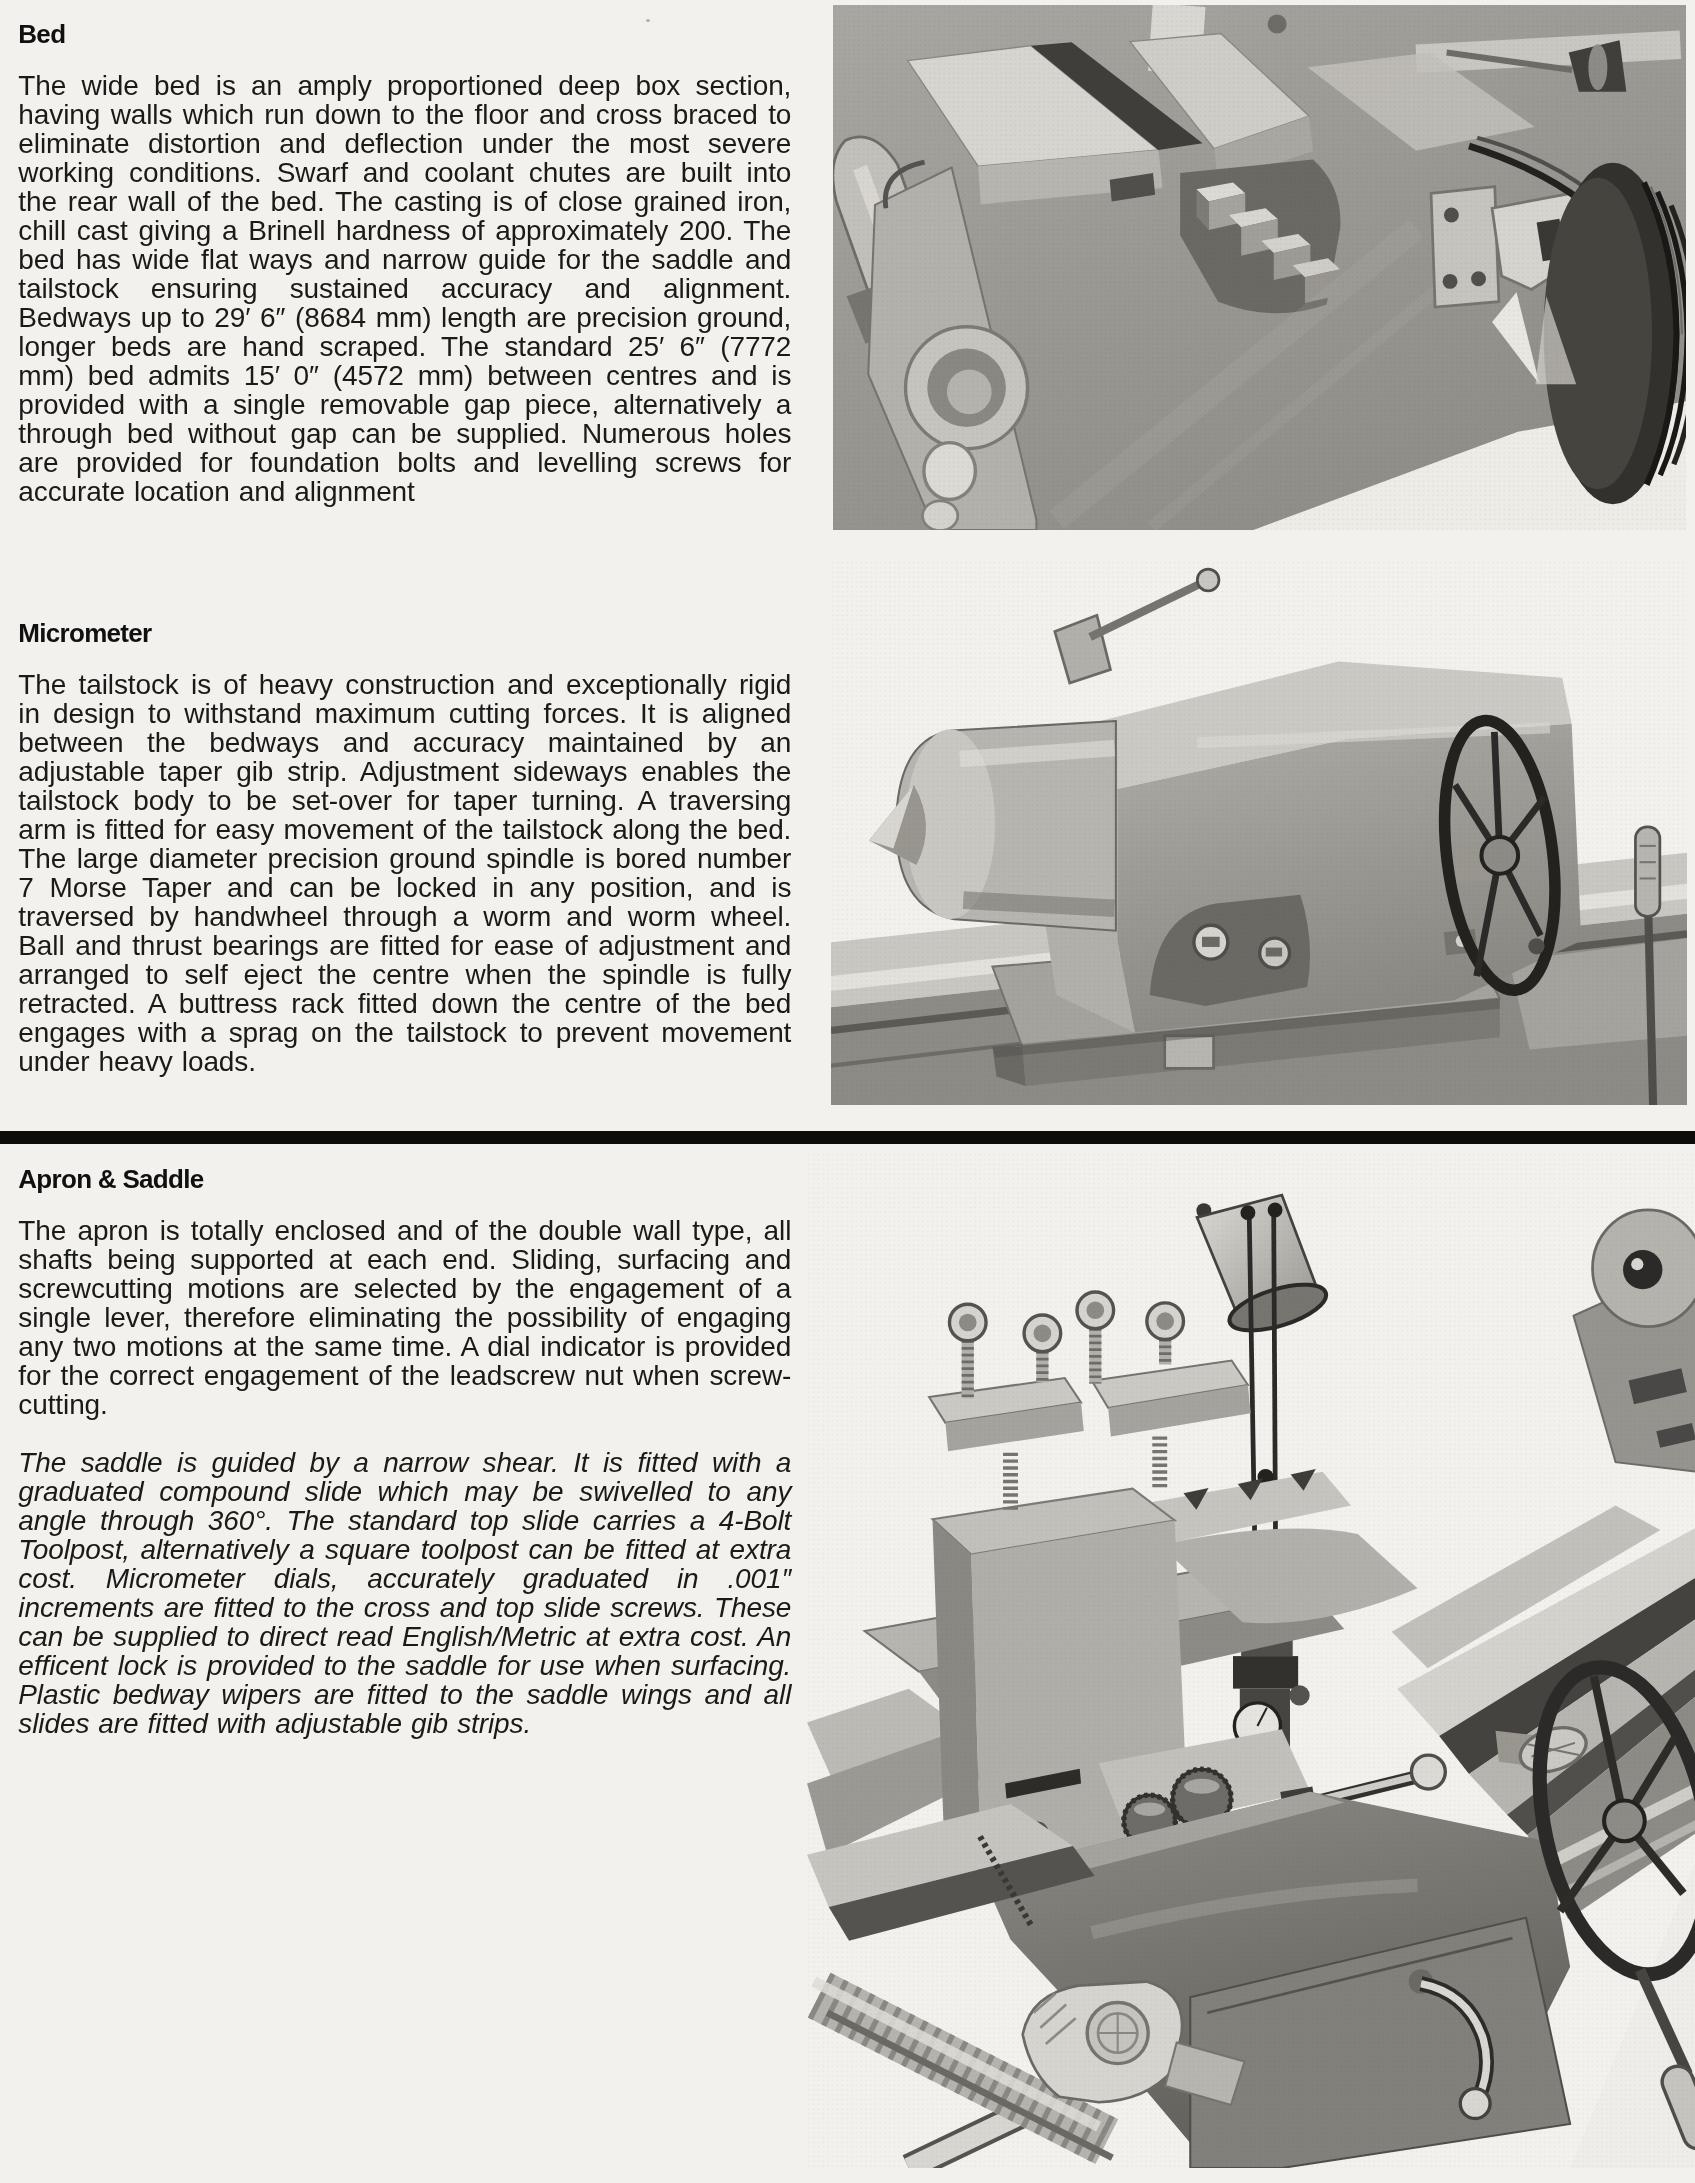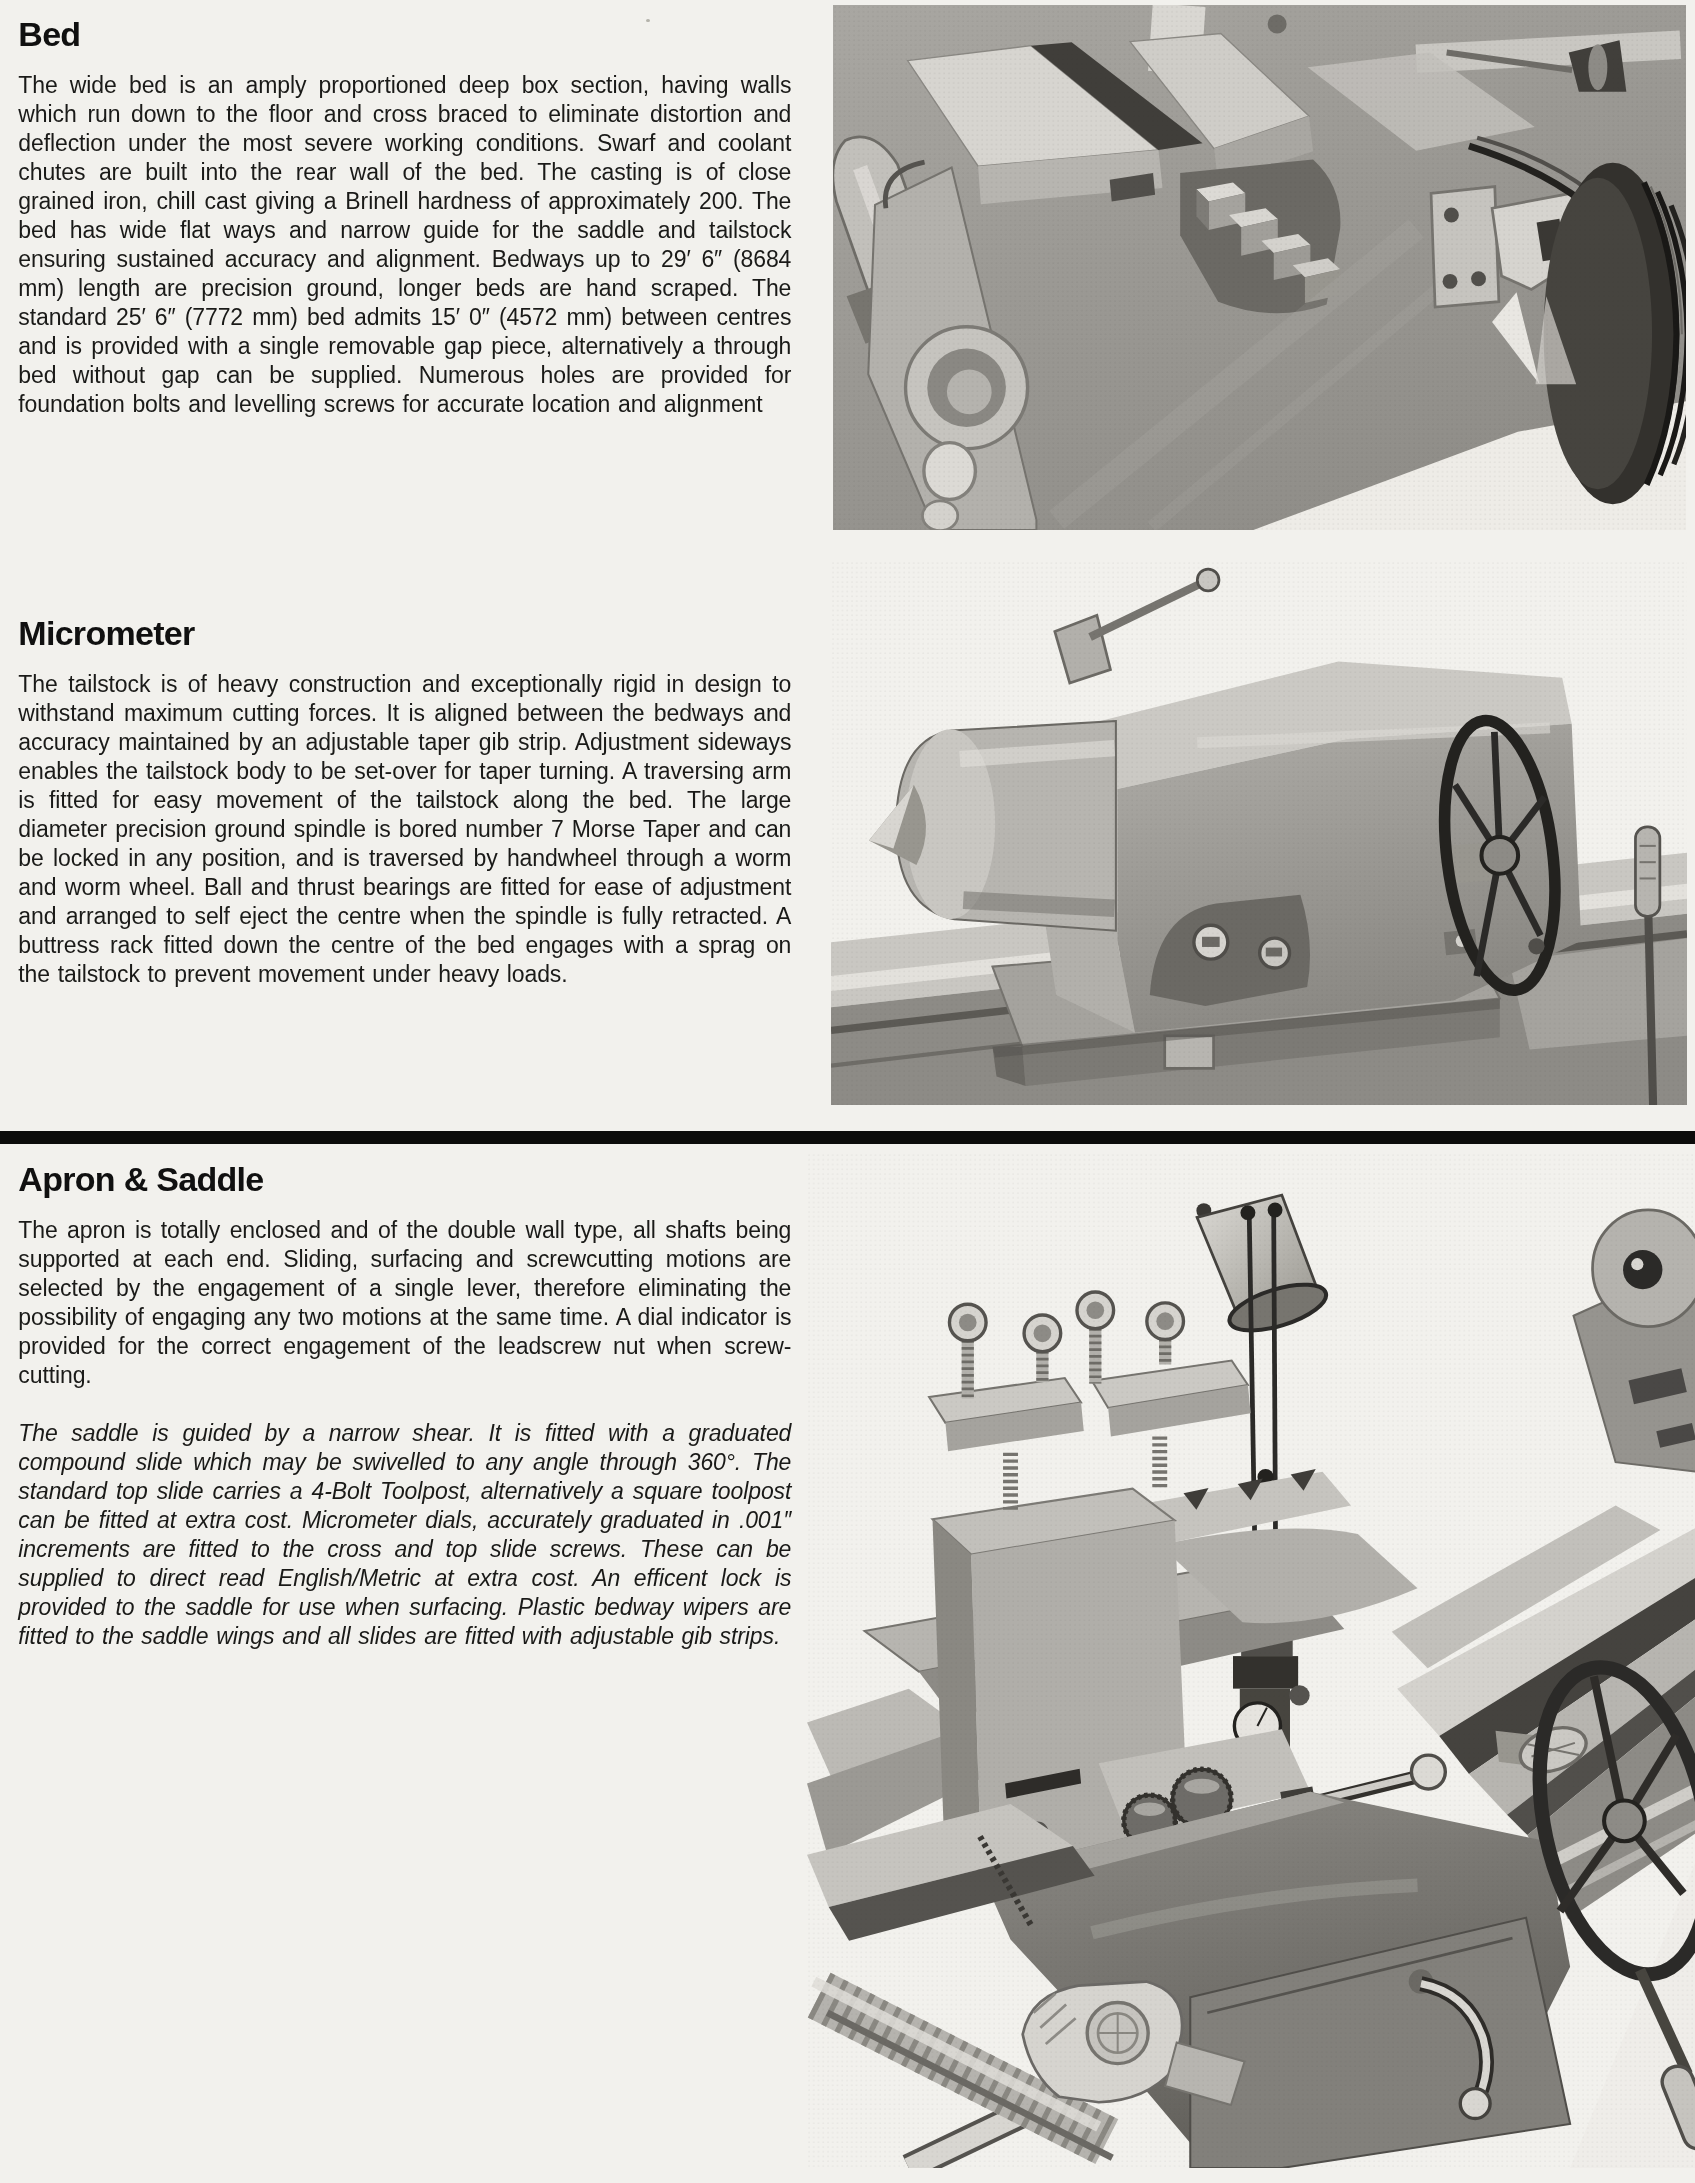--- a/index.html
+++ b/index.html
@@ -5,26 +5,26 @@
   html,body{margin:0;padding:0;}
   body{
     width:1695px;height:2183px;position:relative;overflow:hidden;
     background:#f2f1ed;
     font-family:"Liberation Sans",sans-serif;
   }
   .page{position:absolute;inset:0;}
   .text-col{position:absolute;left:18.3px;width:773px;}
   .text-col h2{
     margin:0 0 17.6px 0;
-    font-size:34px;line-height:38px;font-weight:bold;letter-spacing:-0.7px;
+    font-size:26px;line-height:38px;font-weight:bold;letter-spacing:-0.7px;
     color:#101010;
   }
   .text-col p{
     margin:0;
-    font-size:23px;line-height:29px;letter-spacing:-0.1px;word-spacing:1.4px;
+    font-size:28px;line-height:29px;letter-spacing:-0.1px;word-spacing:1.4px;
     text-align:justify;
     color:#1a1a18;
   }
   .text-col p + p{margin-top:29px;font-style:italic;}
   #sec-bed{top:15px;}
   #sec-tailstock{top:614px;}
   #sec-apron{top:1160px;}
   .divider{position:absolute;left:0;top:1131px;width:1695px;height:13px;background:#0c0c0b;}
   figure.photo{position:absolute;margin:0;padding:0;}
   #photo-bed{left:833px;top:5.4px;width:853px;height:525px;}

